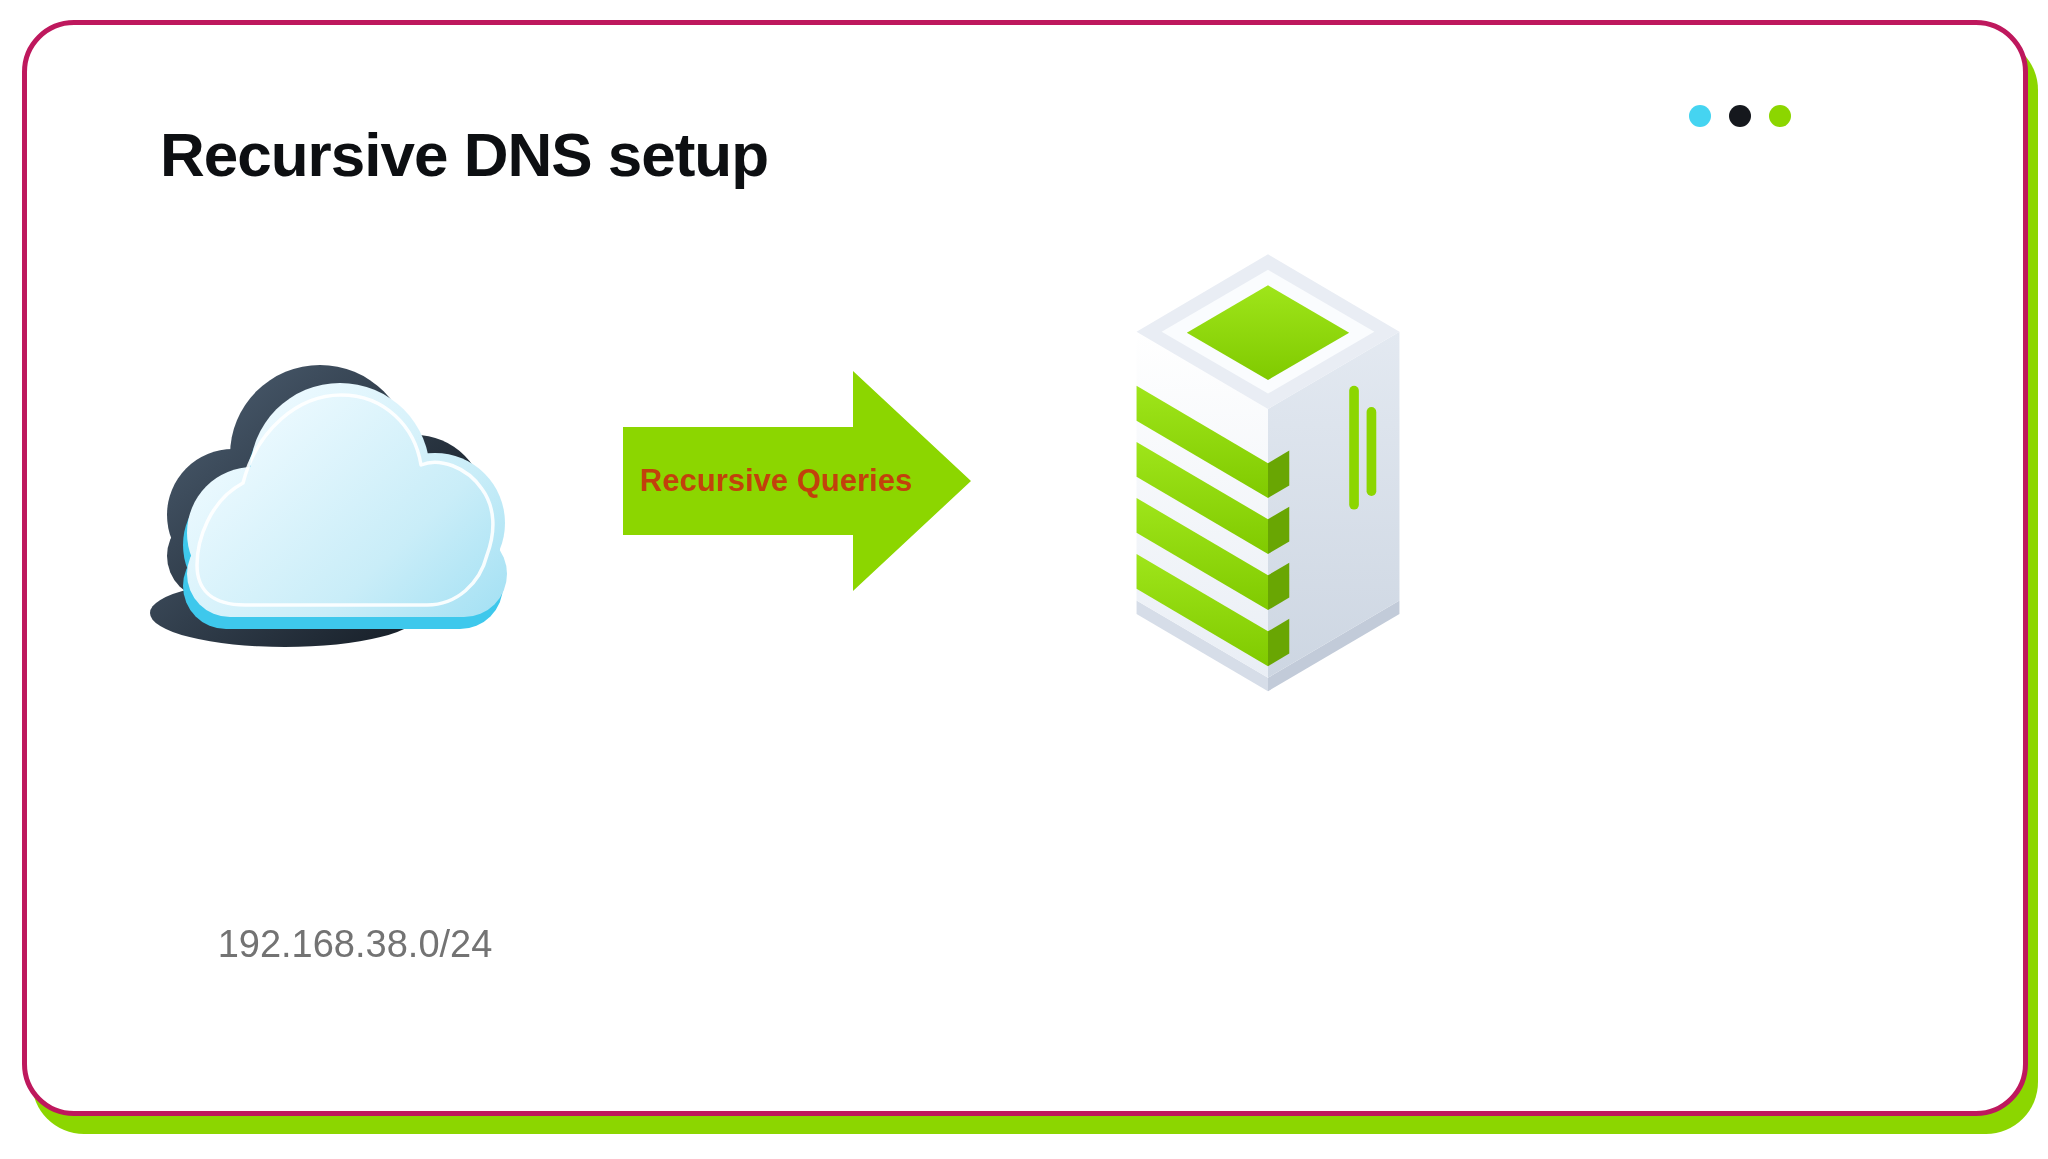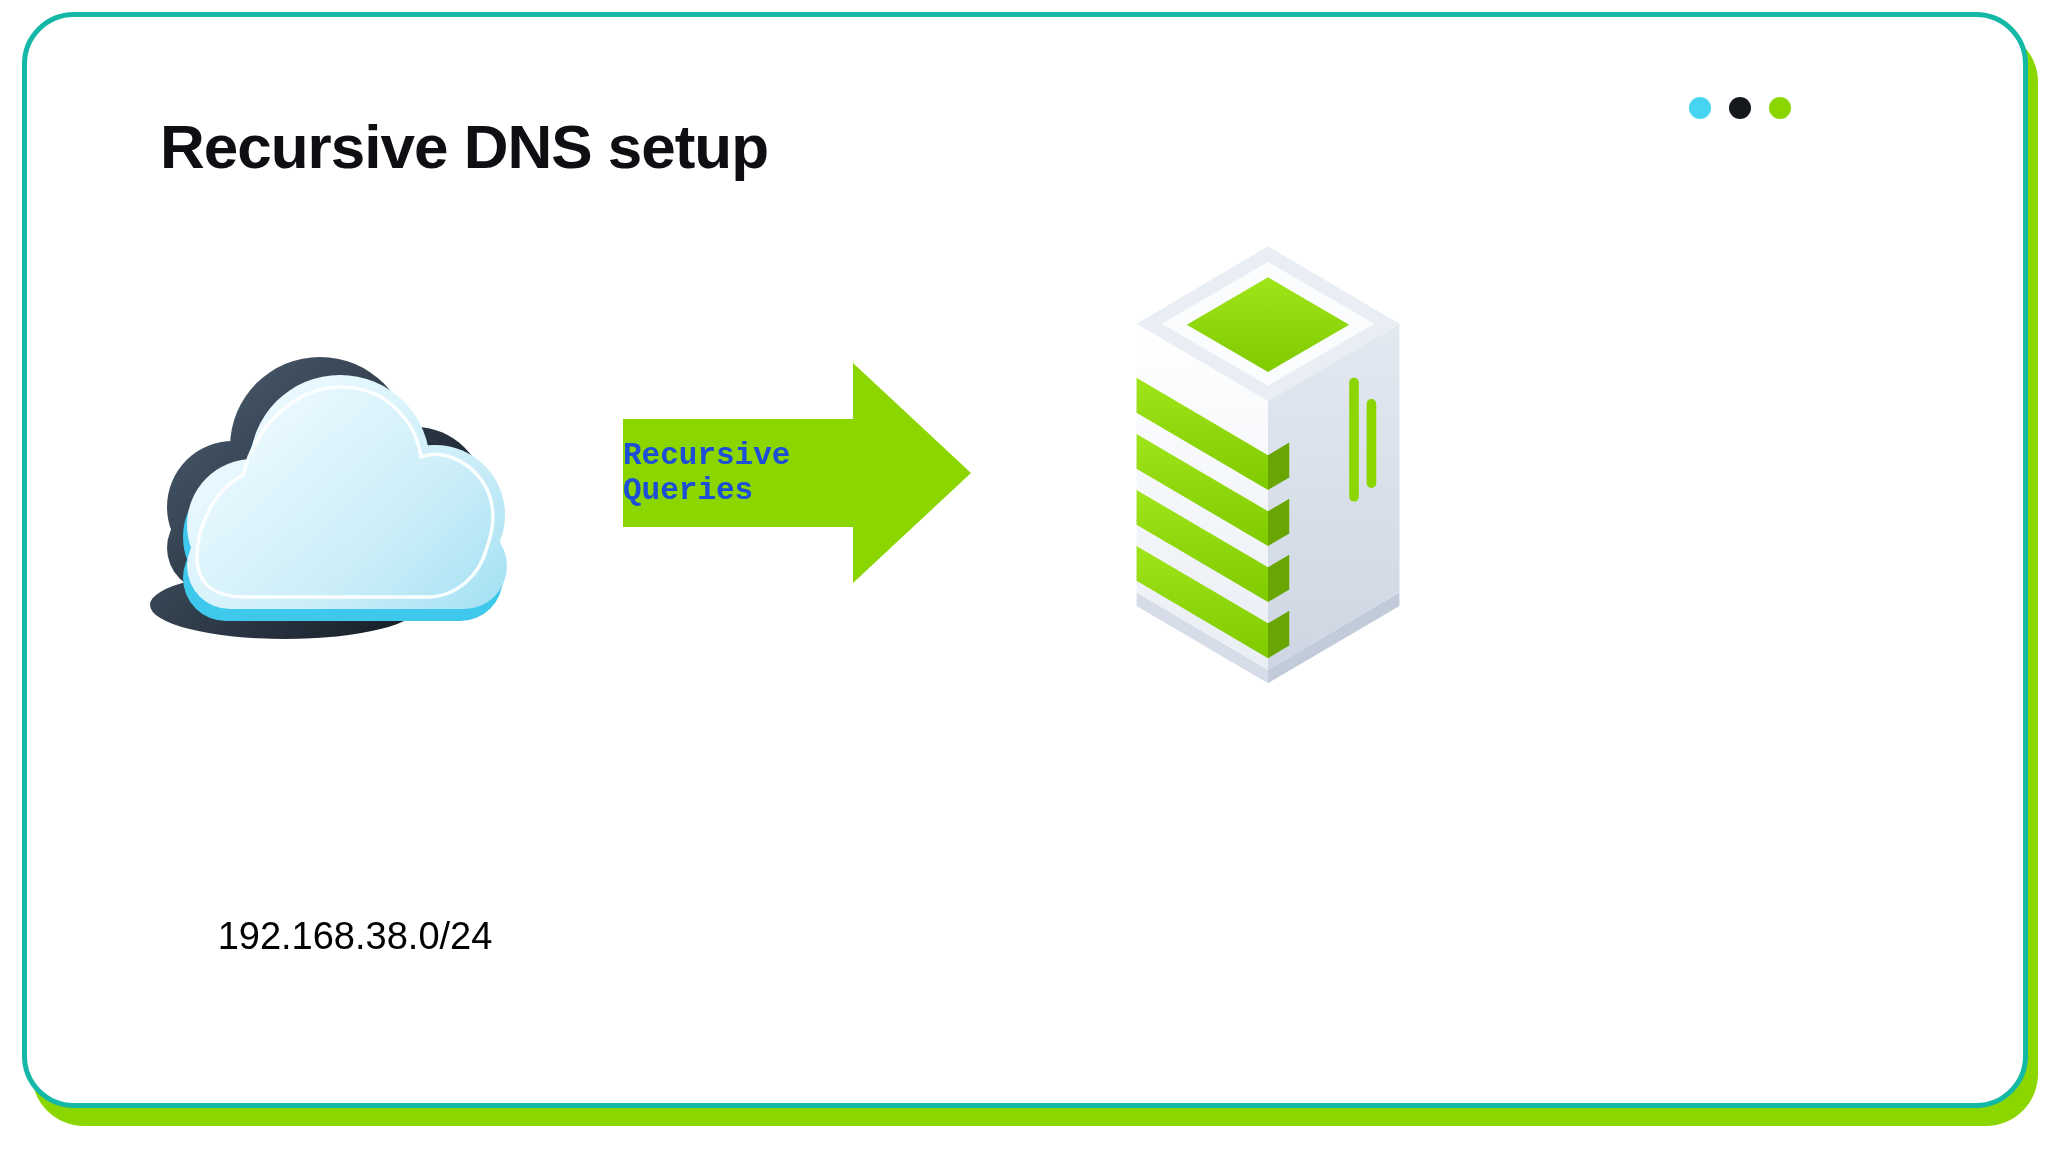--- a/index.html
+++ b/index.html
@@ -5,24 +5,24 @@
   html,body{margin:0;padding:0;background:#ffffff;}
   #canvas{
     position:relative;
     width:2048px;height:1159px;
     background:#ffffff;
     font-family:"Liberation Sans", sans-serif;
     overflow:hidden;
   }
   .card{
     position:absolute;
-    left:22px;top:12px;
+    left:22px;top:20px;
     width:1996px;height:1086px;
     background:#ffffff;
-    border:5px solid #14b8a6;
+    border:5px solid #be185d;
     border-radius:52px;
     box-shadow:10px 18px 0 #8cd600;
   }
   .title{
     position:absolute;
     left:133px;top:52px;
     font-size:62px;
     font-weight:700;
     letter-spacing:-1px;
     color:#0d0f12;
@@ -42,31 +42,30 @@
     width:440px;height:340px;
   }
   .arrow-wrap{
     position:absolute;left:596px;top:340px;
     width:352px;height:232px;
   }
   .arrow-label{
     position:absolute;inset:0;
     display:flex;align-items:center;justify-content:center;
     padding-right:46px;
-    font-size:31px;font-weight:700;color:#1d4ed8;
+    font-size:31px;font-weight:700;color:#c2410c;
     pointer-events:none;
-    font-family:Liberation Mono, monospace;
   }
   .server-wrap{
     position:absolute;left:1096px;top:208px;
     width:290px;height:470px;
   }
   .node-label{
     position:absolute;top:898px;
-    font-size:38px;color:#000000;
+    font-size:38px;color:#737373;
     text-align:center;
   }
   .cloud-label{left:88px;width:480px;}
   .server-label{left:1050px;width:390px;}
   svg{display:block;width:100%;height:100%;}
 </style>
 </head>
 <body>
 
 <div id="canvas">

